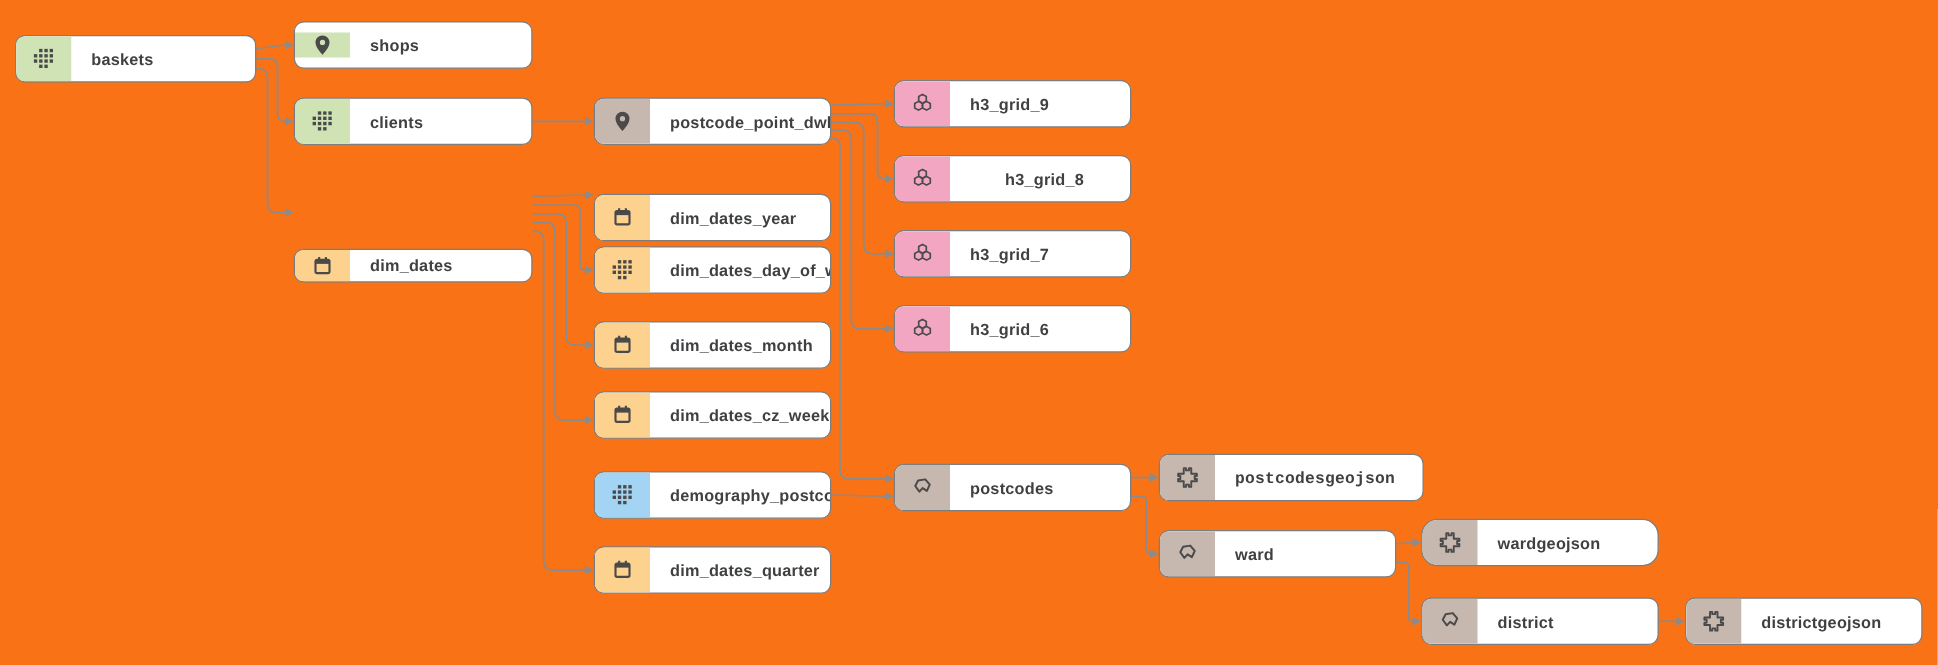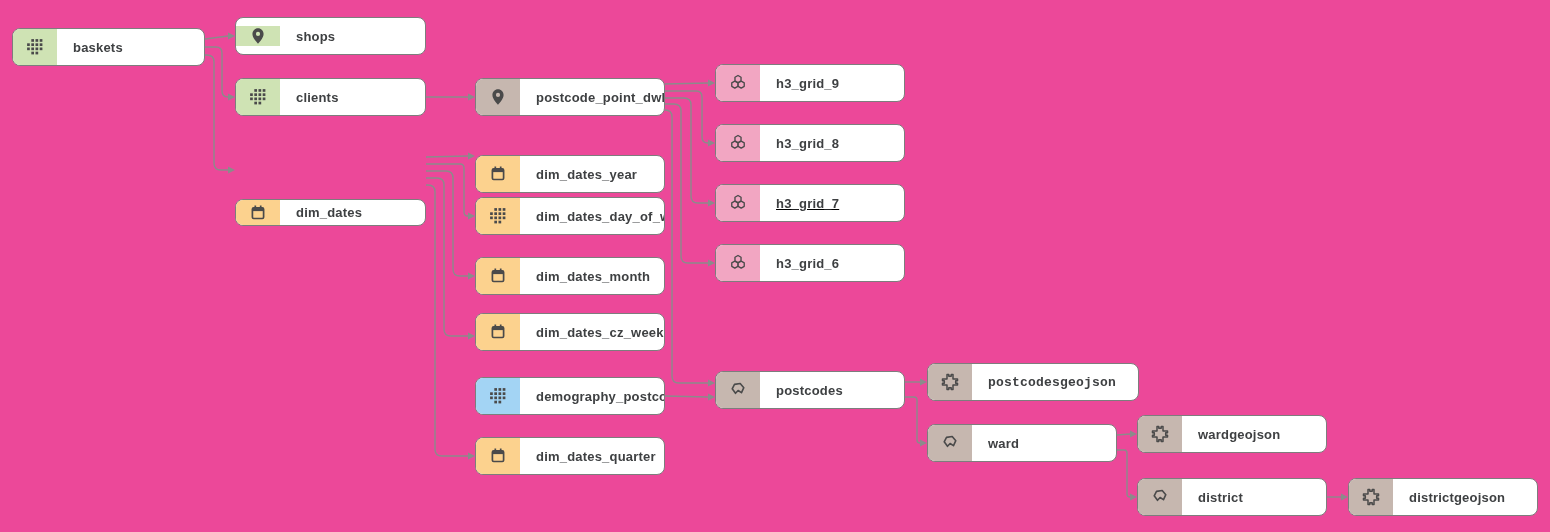--- a/index.html
+++ b/index.html
@@ -44,21 +44,21 @@
     font-weight: bold;
     color: #3e4042;
     letter-spacing: 0.2px;
     white-space: nowrap;
     overflow: hidden;
   }
 </style>
 </head>
 <body>
 
-<div class="canvas" style="width: 1550px; height: 532px; background: #ec4899;">
+<div class="canvas" style="width: 1550px; height: 532px; background: #f97316;">
   <svg class="edges-layer" width="1550" height="532" viewBox="0 0 1550 532">
       <path d="M 205 39 L 228 36" fill="none" stroke="#8b8b8b" stroke-width="1.4"></path>
       <polygon points="228,32.4 235,36 228,39.6" fill="#8b8b8b"></polygon>
       <path d="M 205 47 L 216 47 Q 222 47 222 53 L 222 91 Q 222 97 228 97 L 228 97" fill="none" stroke="#8b8b8b" stroke-width="1.4"></path>
       <polygon points="228,93.4 235,97 228,100.6" fill="#8b8b8b"></polygon>
       <path d="M 205 55 L 207 55 Q 214 55 214 62 L 214 163 Q 214 170 221 170 L 228 170" fill="none" stroke="#8b8b8b" stroke-width="1.4"></path>
       <polygon points="228,166.4 235,170 228,173.6" fill="#8b8b8b"></polygon>
       <path d="M 426 97 L 468 97" fill="none" stroke="#8b8b8b" stroke-width="1.4"></path>
       <polygon points="468,93.4 475,97 468,100.6" fill="#8b8b8b"></polygon>
       <path d="M 426 157 L 468 156" fill="none" stroke="#8b8b8b" stroke-width="1.4"></path>
@@ -244,31 +244,31 @@
       <div class="node" style="left: 715px; top: 64px; width: 190px; height: 38px; text-align: center;">
         <div class="icon-area" style="background:#f2a6c2">
           <svg width="20" height="20" viewBox="0 0 20 20">
             <path fill="none" stroke="#4a4a4a" stroke-width="1.35" stroke-linejoin="round" d="M10 2.5 L13.03 4.25 L13.03 7.75 L10 9.5 L6.97 7.75 L6.97 4.25 Z
            M6.8 8.1 L9.83 9.85 L9.83 13.35 L6.8 15.1 L3.77 13.35 L3.77 9.85 Z
            M13.2 8.1 L16.23 9.85 L16.23 13.35 L13.2 15.1 L10.17 13.35 L10.17 9.85 Z"></path>
           </svg>
         </div>
         <div class="node-label">h3_grid_9</div>
       </div>
-      <div class="node" style="left: 715px; top: 124px; width: 190px; height: 38px;">
+      <div class="node" style="left: 715px; top: 124px; width: 190px; height: 38px; gap: 28px;">
         <div class="icon-area" style="background:#f2a6c2">
           <svg width="20" height="20" viewBox="0 0 20 20">
             <path fill="none" stroke="#4a4a4a" stroke-width="1.35" stroke-linejoin="round" d="M10 2.5 L13.03 4.25 L13.03 7.75 L10 9.5 L6.97 7.75 L6.97 4.25 Z
            M6.8 8.1 L9.83 9.85 L9.83 13.35 L6.8 15.1 L3.77 13.35 L3.77 9.85 Z
            M13.2 8.1 L16.23 9.85 L16.23 13.35 L13.2 15.1 L10.17 13.35 L10.17 9.85 Z"></path>
           </svg>
         </div>
         <div class="node-label">h3_grid_8</div>
       </div>
-      <div class="node" style="left: 715px; top: 184px; width: 190px; height: 38px; text-decoration: underline;">
+      <div class="node" style="left: 715px; top: 184px; width: 190px; height: 38px;">
         <div class="icon-area" style="background:#f2a6c2">
           <svg width="20" height="20" viewBox="0 0 20 20">
             <path fill="none" stroke="#4a4a4a" stroke-width="1.35" stroke-linejoin="round" d="M10 2.5 L13.03 4.25 L13.03 7.75 L10 9.5 L6.97 7.75 L6.97 4.25 Z
            M6.8 8.1 L9.83 9.85 L9.83 13.35 L6.8 15.1 L3.77 13.35 L3.77 9.85 Z
            M13.2 8.1 L16.23 9.85 L16.23 13.35 L13.2 15.1 L10.17 13.35 L10.17 9.85 Z"></path>
           </svg>
         </div>
         <div class="node-label">h3_grid_7</div>
       </div>
       <div class="node" style="left: 715px; top: 244px; width: 190px; height: 38px;">
@@ -298,21 +298,21 @@
         <div class="node-label">postcodesgeojson</div>
       </div>
       <div class="node" style="left: 927px; top: 424px; width: 190px; height: 38px;">
         <div class="icon-area" style="background:#c6b7af">
           <svg width="20" height="20" viewBox="0 0 20 20">
             <path fill="none" stroke="#4a4a4a" stroke-width="1.6" stroke-linejoin="round" stroke-linecap="round" d="M4.2 8.8 L6.5 4.4 L12.2 3.5 L15.8 7.7 L13.5 12.7 L10.1 10.5 L7.5 13.3 Z"></path>
           </svg>
         </div>
         <div class="node-label">ward</div>
       </div>
-      <div class="node" style="left: 1137px; top: 415px; width: 190px; height: 38px;">
+      <div class="node" style="left: 1137px; top: 415px; width: 190px; height: 38px; border-radius: 13px;">
         <div class="icon-area" style="background:#c6b7af">
           <svg width="20" height="20" viewBox="0 0 20 20">
             <path fill="none" stroke="#4a4a4a" stroke-width="1.5" stroke-linejoin="round" d="M7 2.5 L8.8 2.5 L8.8 4.3 L11.2 4.3 L11.2 2.5 L13 2.5 L13 7 L17.5 7 L17.5 8.8 L15.7 8.8 L15.7 11.2 L17.5 11.2 L17.5 13 L13 13 L13 17.5 L11.2 17.5 L11.2 15.7 L8.8 15.7 L8.8 17.5 L7 17.5 L7 13 L2.5 13 L2.5 11.2 L4.3 11.2 L4.3 8.8 L2.5 8.8 L2.5 7 L7 7 Z"></path>
           </svg>
         </div>
         <div class="node-label">wardgeojson</div>
       </div>
       <div class="node" style="left: 1137px; top: 478px; width: 190px; height: 38px;">
         <div class="icon-area" style="background:#c6b7af">
           <svg width="20" height="20" viewBox="0 0 20 20">

